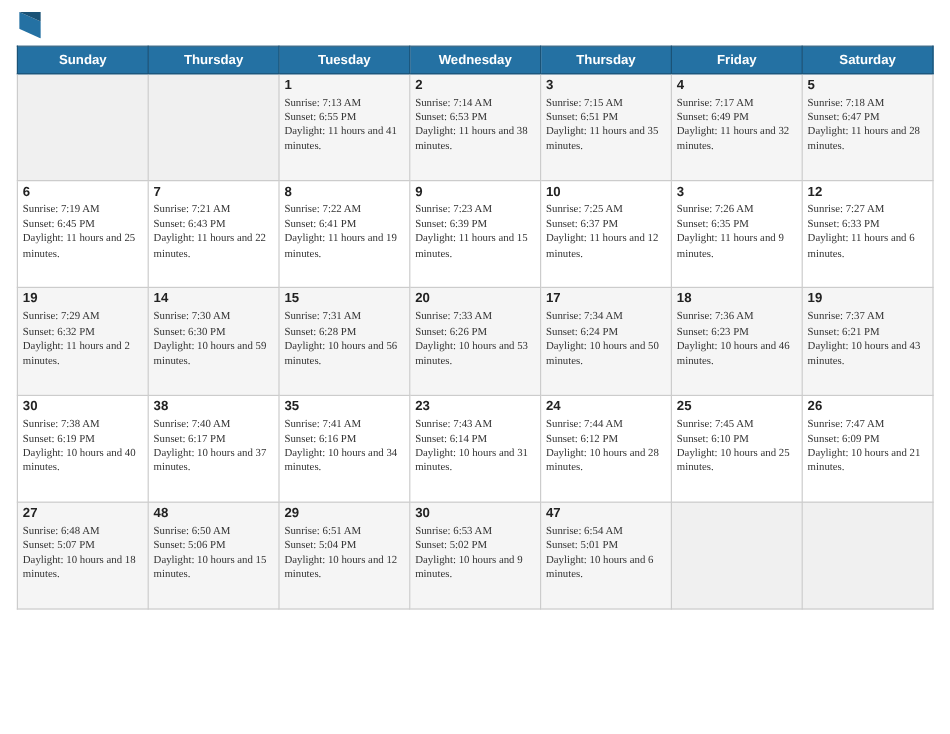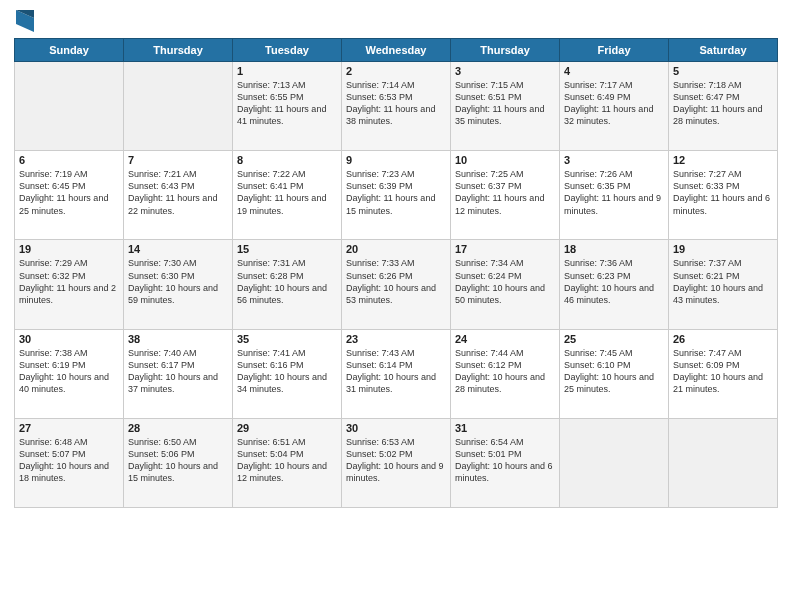--- a/index.html
+++ b/index.html
@@ -91,20 +91,21 @@
       font-size: 11px;
       font-weight: bold;
       color: #222;
       display: block;
       margin-bottom: 2px;
     }
     .cell-content {
       font-size: 9px;
       line-height: 1.35;
       color: #333;
+      font-family: Liberation Serif, serif;
     }
     .empty-cell {
       background: #f9f9f9;
     }
     .row-alt td {
       background: #f5f5f5;
     }
     .row-alt .empty-cell {
       background: #f0f0f0;
     }
@@ -256,33 +257,33 @@
             <span class="day-number">26</span>
             <div class="cell-content">Sunrise: 7:47 AM<br>Sunset: 6:09 PM<br>Daylight: 10 hours and 21 minutes.</div>
           </td>
         </tr>
         <tr class="row-alt">
           <td>
             <span class="day-number">27</span>
             <div class="cell-content">Sunrise: 6:48 AM<br>Sunset: 5:07 PM<br>Daylight: 10 hours and 18 minutes.</div>
           </td>
           <td>
-            <span class="day-number">28</span>
+            <span class="day-number">48</span>
             <div class="cell-content">Sunrise: 6:50 AM<br>Sunset: 5:06 PM<br>Daylight: 10 hours and 15 minutes.</div>
           </td>
           <td>
             <span class="day-number">29</span>
             <div class="cell-content">Sunrise: 6:51 AM<br>Sunset: 5:04 PM<br>Daylight: 10 hours and 12 minutes.</div>
           </td>
           <td>
             <span class="day-number">30</span>
             <div class="cell-content">Sunrise: 6:53 AM<br>Sunset: 5:02 PM<br>Daylight: 10 hours and 9 minutes.</div>
           </td>
           <td>
-            <span class="day-number">31</span>
+            <span class="day-number">47</span>
             <div class="cell-content">Sunrise: 6:54 AM<br>Sunset: 5:01 PM<br>Daylight: 10 hours and 6 minutes.</div>
           </td>
           <td class="empty-cell"></td>
           <td class="empty-cell"></td>
         </tr>
       </tbody>
   </table>
 </div>
 
 </body></html>

